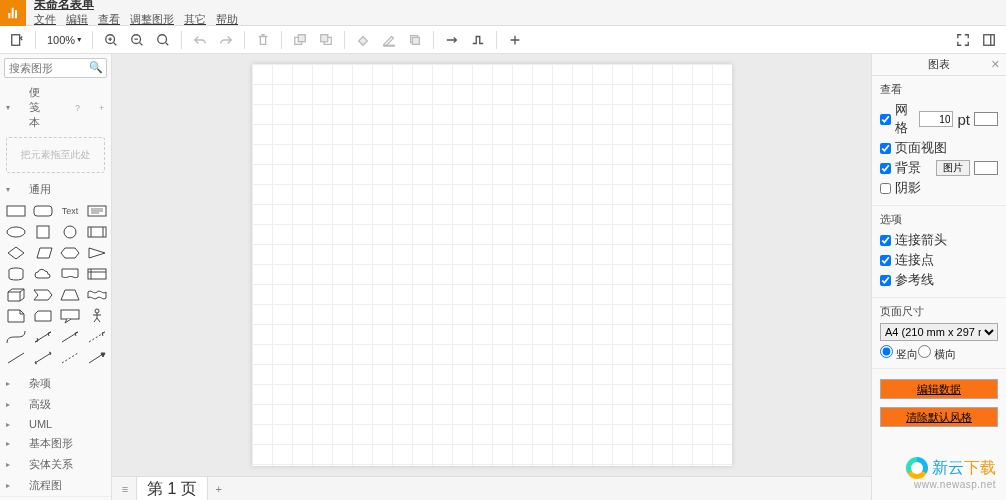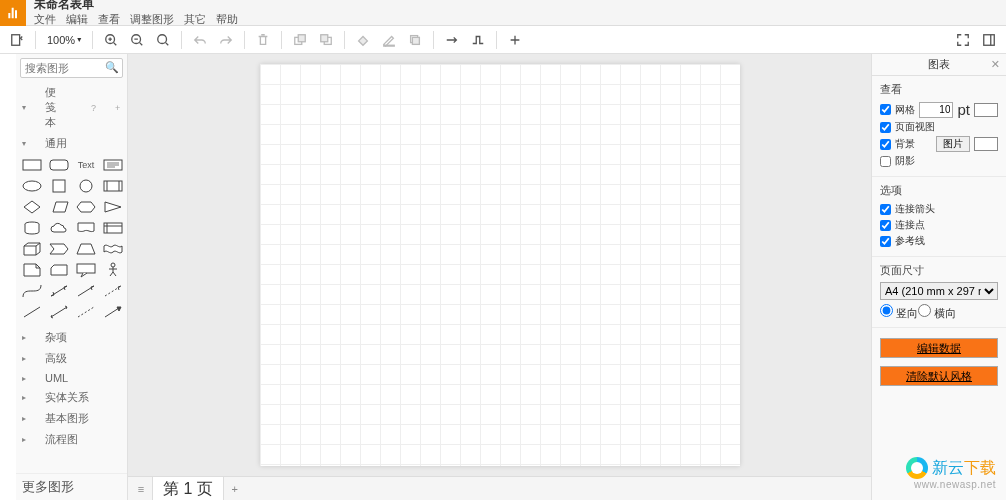--- a/index.html
+++ b/index.html
@@ -1,37 +1,37 @@
 <!DOCTYPE html>
 <html><head>
 <meta charset="utf-8">
 <style>
 * { box-sizing: border-box; margin: 0; padding: 0; }
 body { font-family: "Microsoft YaHei", Arial, sans-serif; font-size: 11px; color: #333; overflow: hidden; }
 .app { width: 1006px; height: 500px; display: flex; flex-direction: column; background: #fff; position: relative; }
 
 
-.header { height: 26px; background: #f5f5f5; display: flex; align-items: stretch; border-bottom: 1px solid #ddd; }
+.header { height: 26px; background: #f5f5f5; display: flex; align-items: stretch; border-bottom: 1px solid #ddd; text-decoration: underline; }
 .logo { width: 26px; height: 26px; background: #f08705; display: flex; align-items: center; justify-content: center; }
 .logo svg { width: 16px; height: 16px; fill: #fff; }
 .header-main { display: flex; flex-direction: column; justify-content: center; padding-left: 8px; }
 .title { font-size: 12px; font-weight: bold; color: #333; line-height: 1.1; }
 .menu { display: flex; gap: 10px; font-size: 11px; color: #555; }
 .menu span { cursor: pointer; }
 
 
 .toolbar { height: 28px; background: #fff; border-bottom: 1px solid #e0e0e0; display: flex; align-items: center; padding: 0 6px; gap: 4px; }
 .tb-btn { width: 22px; height: 22px; display: flex; align-items: center; justify-content: center; border-radius: 2px; cursor: pointer; color: #555; }
 .tb-zoom { font-size: 11px; padding: 0 4px; display: flex; align-items: center; gap: 2px; }
 .tb-sep { width: 1px; height: 18px; background: #ddd; margin: 0 3px; }
 .tb-spacer { flex: 1; }
 .tb-svg { width: 14px; height: 14px; stroke: #555; stroke-width: 1.5; fill: none; }
 
 
-.body { flex: 1; display: flex; overflow: hidden; padding-left: 16px; }
+.body { flex: 1; display: flex; overflow: hidden; }
 
 
 .sidebar { width: 112px; background: #f9f9f9; border-right: 1px solid #e0e0e0; display: flex; flex-direction: column; }
 .search-row { padding: 4px; }
 .search { width: 100%; height: 20px; border: 1px solid #ccc; border-radius: 2px; padding: 0 18px 0 4px; font-size: 11px; background: #fff; }
 .search-wrap { position: relative; }
 .search-icon { position: absolute; right: 4px; top: 3px; color: #aaa; font-size: 11px; }
 .panel-head { padding: 3px 6px; font-size: 11px; color: #666; display: flex; align-items: center; cursor: pointer; gap: 16px; }
 .panel-head::before { content: '▾'; font-size: 8px; margin-right: 3px; color: #888; }
 .panel-head.collapsed::before { content: '▸'; }
@@ -55,21 +55,21 @@
 .tab-btn { width: 18px; height: 18px; display: flex; align-items: center; justify-content: center; color: #888; cursor: pointer; }
 
 
 .rpanel { width: 135px; background: #f9f9f9; border-left: 1px solid #e0e0e0; display: flex; flex-direction: column; }
 .rp-title { height: 22px; display: flex; align-items: center; justify-content: center; font-size: 11px; border-bottom: 1px solid #e0e0e0; position: relative; font-family: Liberation Serif, serif; }
 .rp-close { position: absolute; right: 6px; color: #999; cursor: pointer; font-size: 11px; }
 .rp-section { padding: 6px 8px; border-bottom: 1px solid #eaeaea; font-size: 11px; }
 .rp-head { color: #444; margin-bottom: 4px; font-weight: normal; }
 .rp-row { display: flex; align-items: center; gap: 4px; margin: 2px 0; }
 .rp-row input[type=checkbox] { width: 11px; height: 11px; }
-.rp-row label { flex: 1; font-size: 10px; color: #333; }
+.rp-row label { flex: 1; font-size: 13px; color: #333; }
 .small-input { width: 34px; height: 16px; font-size: 10px; border: 1px solid #aaa; text-align: right; padding-right: 2px; }
 .swatch { width: 24px; height: 14px; border: 1px solid #888; background: #fff; cursor: pointer; }
 .mini-btn { padding: 0 6px; height: 16px; font-size: 10px; border: 1px solid #aaa; background: #f0f0f0; cursor: pointer; }
 .select { width: 100%; height: 18px; font-size: 11px; border: 1px solid #aaa; }
 .radio-row { display: flex; margin-top: 4px; }
 .wide-btn { width: 100%; height: 20px; font-size: 11px; border: 1px solid #aaa; background: #f97316; margin: 4px 0; cursor: pointer; text-decoration: underline; }
 
 
 .watermark { position: absolute; right: 10px; bottom: 10px; text-align: right; }
 .wm-logo { display: flex; align-items: center; gap: 4px; font-size: 16px; color: #333; margin-top: 10px; }
@@ -223,20 +223,21 @@
         </div>
       </div>
 
       <div class="panel-head">
         <span>便笺本</span>
           <span class="spacer"></span>
         <span class="act">?</span>
         <span class="act">+</span>
         <span class="act">✎</span>
       </div>
+      <div class="dropzone">把元素拖至此处</div>
 
       <div class="panel-head">
           <span>通用</span>
         </div>
       <div class="shapes">
         <div class="shape">
             <svg viewBox="0 0 22 16">
               <rect x="2" y="3" width="18" height="10"></rect>
             </svg>
           </div>
@@ -403,24 +404,24 @@
       <div class="panel-head collapsed">
           <span>杂项</span>
         </div>
       <div class="panel-head collapsed">
           <span>高级</span>
         </div>
       <div class="panel-head collapsed">
           <span>UML</span>
         </div>
       <div class="panel-head collapsed">
+          <span>基本图形</span>
+        </div>
+      <div class="panel-head collapsed">
           <span>实体关系</span>
-        </div>
-      <div class="panel-head collapsed">
-          <span>基本图形</span>
         </div>
       <div class="panel-head collapsed">
           <span>流程图</span>
         </div>
       <div style="flex:1"></div>
       <div class="more">
           <span>更多图形</span>
         </div>
     </div>
 

